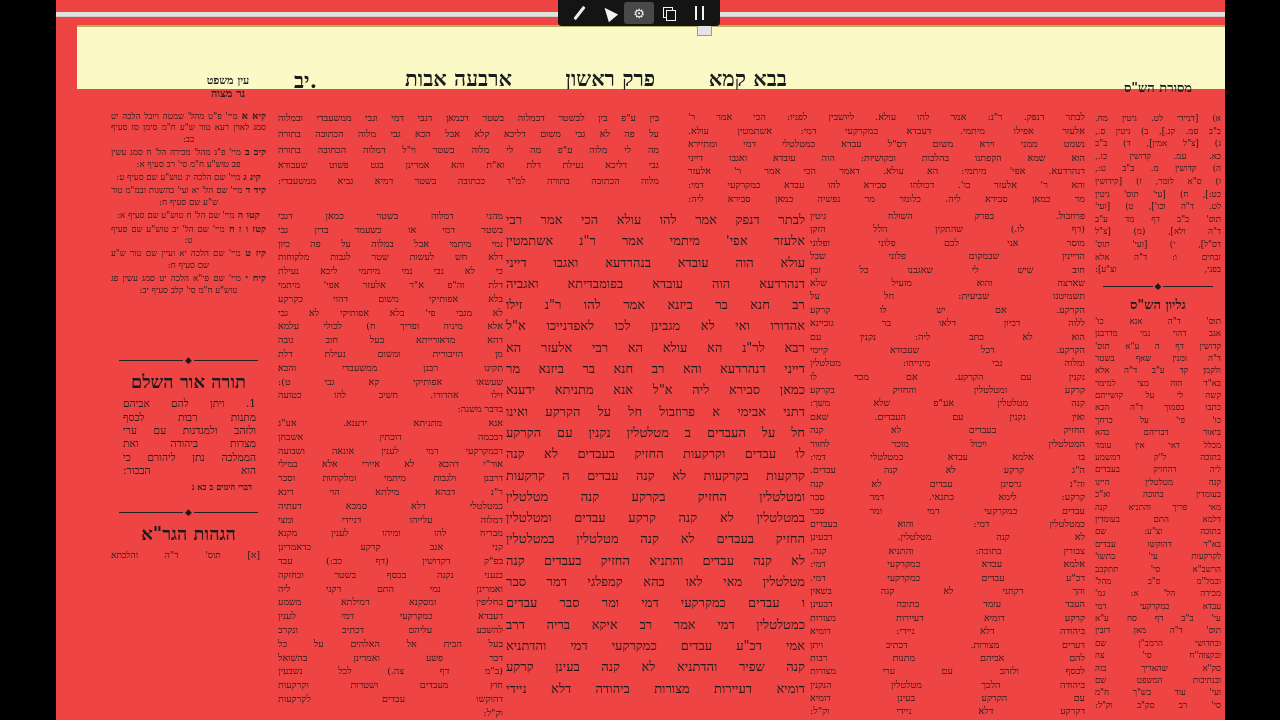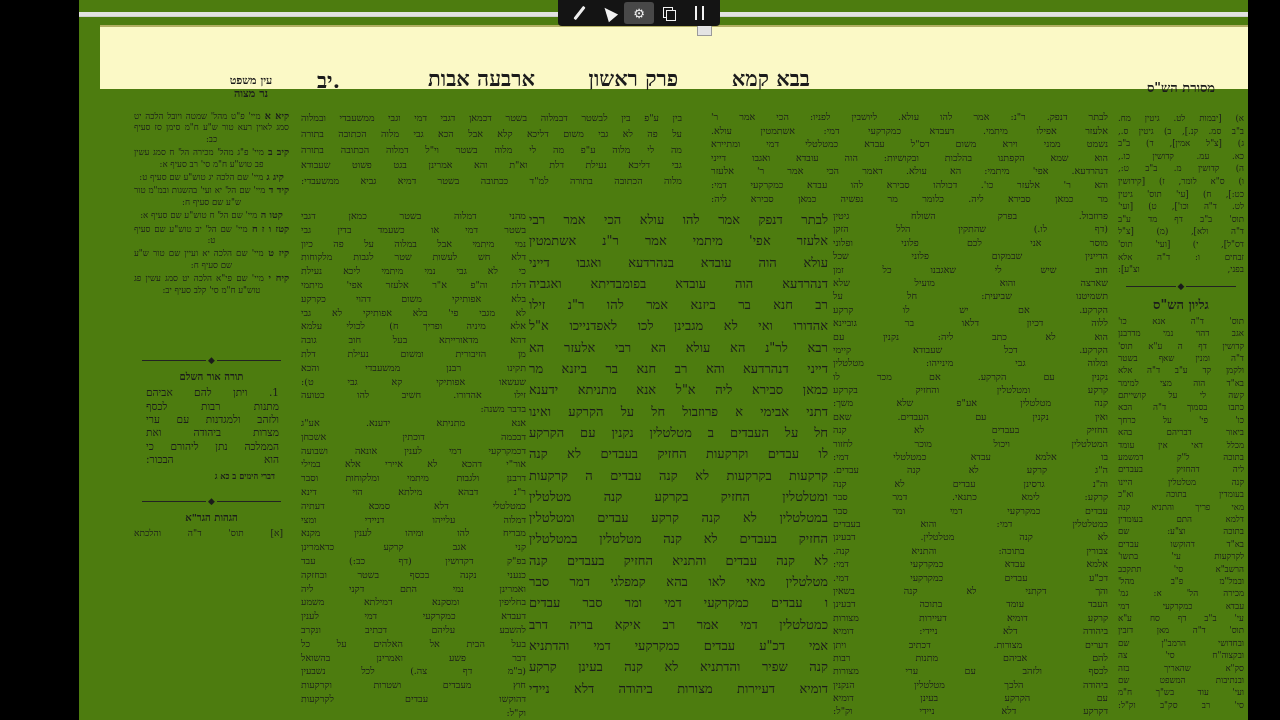--- a/index.html
+++ b/index.html
@@ -1,19 +1,19 @@
 <!DOCTYPE html>
 <html><head>
 <meta charset="utf-8">
 <style>
   html,body{margin:0;padding:0;background:#000;}
   body{width:1280px;height:720px;overflow:hidden;position:relative;
        font-family:"DejaVu Serif", serif;color:#1b1b1b;}
   .stage{position:absolute;inset:0;}
-  .page{position:absolute;left:56px;top:0;width:1169px;height:720px;background:#4d7c0f;overflow:hidden;margin-left:23px;}
+  .page{position:absolute;left:56px;top:0;width:1169px;height:720px;background:#ef4444;overflow:hidden;}
   .top-strip{position:absolute;left:0;right:0;top:12px;height:4px;background:#e2e2e0;border-bottom:1px solid #cfcfcd;}
   .band{position:absolute;left:21px;right:0;top:25px;height:62px;background:#fbf9c6;border-top:2px solid #b2ae62;}
   
   .em-head{position:absolute;left:132px;top:74px;width:80px;text-align:center;font-weight:bold;font-size:11px;line-height:13px;}
   .daf{position:absolute;left:238px;top:68px;font-size:21px;font-weight:bold;}
   .title-row{position:absolute;left:349px;top:66px;width:382px;display:flex;justify-content:space-between;font-size:21px;font-weight:bold;gap:47px;}
   .title-row span{direction:rtl;white-space:nowrap;}
   .masoret-title{position:absolute;left:1039px;top:80px;width:126px;text-align:center;font-weight:bold;font-size:13px;}
   
   .lines{position:absolute;direction:rtl;overflow:hidden;}
@@ -29,21 +29,21 @@
   .rashi-top .ln{height:13.6px;line-height:13.6px;}
   .rashi-main{left:754px;top:209px;width:275px;height:511px;font-size:9.5px;}
   .rashi-main .ln{height:13.4px;line-height:13.4px;}
   
   .margin-left{position:absolute;left:55px;top:110px;width:155px;direction:rtl;font-size:8.6px;}
   .em-entry{text-align:justify;text-align-last:center;line-height:11.4px;margin-bottom:1px;}
   .em-entry b{font-size:9.5px;}
   .orn{display:flex;align-items:center;margin:6px 8px;}
   .orn::before,.orn::after{content:"";flex:1;border-top:1.4px solid #222;}
   .orn .dia{padding:0 2px;font-size:9px;line-height:9px;}
-  .sec-title{text-align:center;font-weight:bold;font-size:10px;margin:2px 0 4px;}
+  .sec-title{text-align:center;font-weight:bold;font-size:18px;margin:2px 0 4px;}
   .sep1{margin-top:60px;}
   .torah-verse{width:133px;margin-right:10px;font-size:10.5px;line-height:13.4px;text-align:justify;text-align-last:right;}
   .torah-src{font-size:8.2px;font-weight:bold;margin:4px 14px 0 0;}
   .sep2{margin-top:16px;}
   .hagahot-lines{font-size:9px;line-height:12px;margin-right:6px;}
   
   .margin-right{position:absolute;left:1039px;top:112px;width:126px;direction:rtl;font-size:8.6px;}
   .masoret-lines .ln{height:12.6px;line-height:12.6px;}
   .gilyon-lines .ln{height:12.4px;line-height:12.4px;}
   .margin-right .sec-title{font-size:13px;margin:1px 0 2px;}
@@ -236,21 +236,21 @@
         <div class="ln">דערים מצורות. דכתיב ויתן</div>
         <div class="ln">להם אביהם מתנות רבות</div>
         <div class="ln">לכסף ולזהב עם ערי מצורות</div>
         <div class="ln">ביהודה הלכך מטלטלין הנקנין</div>
         <div class="ln">עם הקרקע בעינן דומיא</div>
         <div class="ln">דקרקע דלא ניידי וק"ל:</div>
       </div>
 
     <div class="margin-right">
       <div class="lines masoret-lines" style="position:static">
-          <div class="ln">א) [יבמות לט. גיטין מח.</div>
+          <div class="ln">א) [דניידי לט. גיטין מח.</div>
           <div class="ln">ב"ב סמ. קנ.], ב) גיטין ס.,</div>
           <div class="ln">ג) [צ"ל אמין], ד) ב"ב</div>
           <div class="ln">כא. עמ. קדושין כו.,</div>
           <div class="ln">ה) קדושין מ. ב"ב ט:,</div>
           <div class="ln">ו) ס"א לומר, ז) [קידושין</div>
           <div class="ln">כט:], ח) [עי' תוס' גיטין</div>
           <div class="ln">לט. ד"ה וכו'], ט) [ועי'</div>
           <div class="ln">תוס' ב"ב דף מד ע"ב</div>
           <div class="ln">ד"ה ולא], (מ) [צ"ל</div>
           <div class="ln">דס"ל], י) [ועי' תוס'</div>

